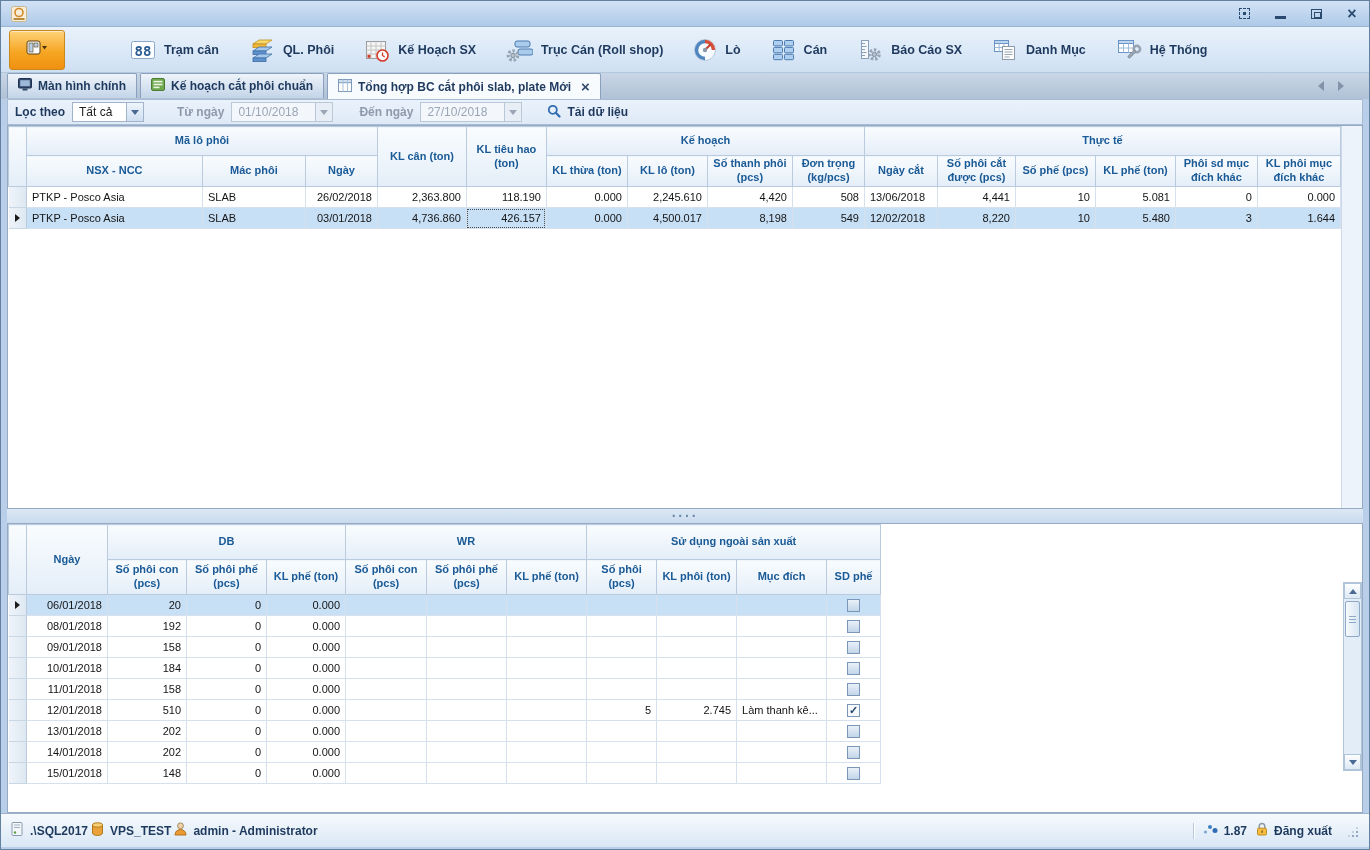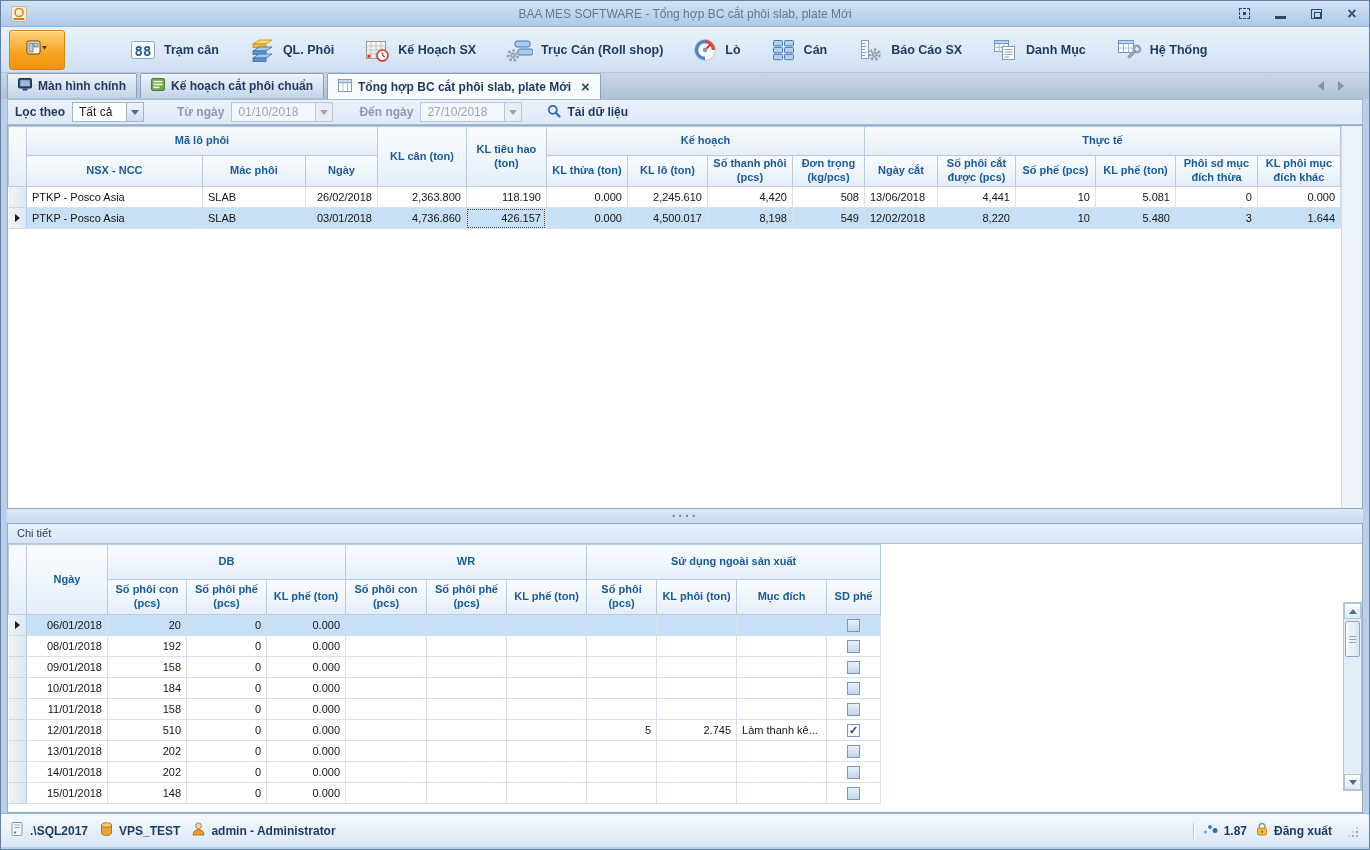--- a/index.html
+++ b/index.html
@@ -117,21 +117,21 @@
   .tri-u { width:0; height:0; border-left:4px solid transparent; border-right:4px solid transparent; border-bottom:5px solid #4a6a94; }
   .tri-d { width:0; height:0; border-left:4px solid transparent; border-right:4px solid transparent; border-top:5px solid #4a6a94; }
   .sthumb { position:absolute; top:18px; left:1px; width:15px; height:36px;
             background:linear-gradient(90deg,#f6fafd,#d7e5f2); border:1px solid #8fa8c8; border-radius:2px; }
   .sthumb::after { content:''; position:absolute; left:3px; right:3px; top:14px; height:7px;
             background:repeating-linear-gradient(#8fa8c8 0 1px, transparent 1px 3px); }
 
   
   .statusbar { position:absolute; top:812px; left:0; right:0; height:34px;
                background:linear-gradient(#f6fafd,#d9e7f5); border-top:1px solid #9fb4cc;
-               display:flex; align-items:center; padding:0 10px; gap:12px;
+               display:flex; align-items:center; padding:0 10px; gap:3px;
                font-size:12px; font-weight:bold; color:#1e395e; }
   .sep { width:1px; height:16px; background:#b8c8da; box-shadow:1px 0 0 #fff; }
   .sitem { display:flex; align-items:center; gap:6px; }
   .sright { margin-left:auto; display:flex; align-items:center; gap:9px; }
   .grip { width:14px; height:14px; position:relative; margin-left:4px; }
   .grip::after { content:''; position:absolute; right:1px; bottom:1px; width:2px; height:2px; background:#93a7bf;
                  box-shadow:-4px 0 #93a7bf, 0 -4px #93a7bf, -8px 0 #c3d2e2, -4px -4px #c3d2e2, 0 -8px #c3d2e2; }
   .bframe { position:absolute; top:846px; left:0; right:0; height:4px; background:#b9cfe9; }
 </style>
 </head>
@@ -140,21 +140,20 @@
 <div class="window">
 
   <div class="titlebar">
     <span class="applogo">
       <svg width="16" height="16" viewBox="0 0 16 16">
           <rect x="0.5" y="0.5" width="15" height="15" rx="2" fill="#f7edd8" stroke="#c9b98e"></rect>
           <circle cx="8" cy="6.5" r="4" fill="none" stroke="#d08a2a" stroke-width="1.6"></circle>
           <rect x="2.5" y="12" width="11" height="2" fill="#b98a3a"></rect>
         </svg>
     </span>
-    <span class="apptitle">BAA MES SOFTWARE - Tổng hợp BC cắt phôi slab, plate Mới</span>
     <span class="winbtns">
       <span class="wbtn">
           <span class="g-full"></span>
         </span>
       <span class="wbtn">
           <span class="g-min"></span>
         </span>
       <span class="wbtn">
           <span class="g-max"></span>
         </span>
@@ -415,21 +414,21 @@
             <td class="hc">Mác phôi</td>
             <td class="hc">Ngày</td>
             <td class="hc">KL thừa (ton)</td>
             <td class="hc">KL lô (ton)</td>
             <td class="hc">Số thanh phôi (pcs)</td>
             <td class="hc">Đơn trọng (kg/pcs)</td>
             <td class="hc">Ngày cắt</td>
             <td class="hc">Số phôi cắt được (pcs)</td>
             <td class="hc">Số phế (pcs)</td>
             <td class="hc">KL phế (ton)</td>
-            <td class="hc">Phôi sd mục đích thừa</td>
+            <td class="hc">Phôi sd mục đích khác</td>
             <td class="hc">KL phôi mục đích khác</td>
           </tr>
           <tr class="dr">
             <td class="ind"></td>
             <td class="dc al">PTKP - Posco Asia</td>
             <td class="dc al">SLAB</td>
             <td class="dc ar">26/02/2018</td>
             <td class="dc ar">2,363.800</td>
             <td class="dc ar">118.190</td>
             <td class="dc ar">0.000</td>
@@ -464,21 +463,20 @@
         </tbody>
       </table>
     <div class="vstrip"></div>
   </div>
 
   <div class="splitter">
     <span class="sdots">····</span>
   </div>
 
   <div class="detailregion">
-    <div class="dcaption">Chi tiết</div>
     <div class="dbody">
       <table class="grid" id="detail-grid">
           <colgroup>
             <col style="width:18px">
             <col style="width:81px">
             <col style="width:79px">
             <col style="width:80px">
             <col style="width:79px">
             <col style="width:81px">
             <col style="width:80px">

